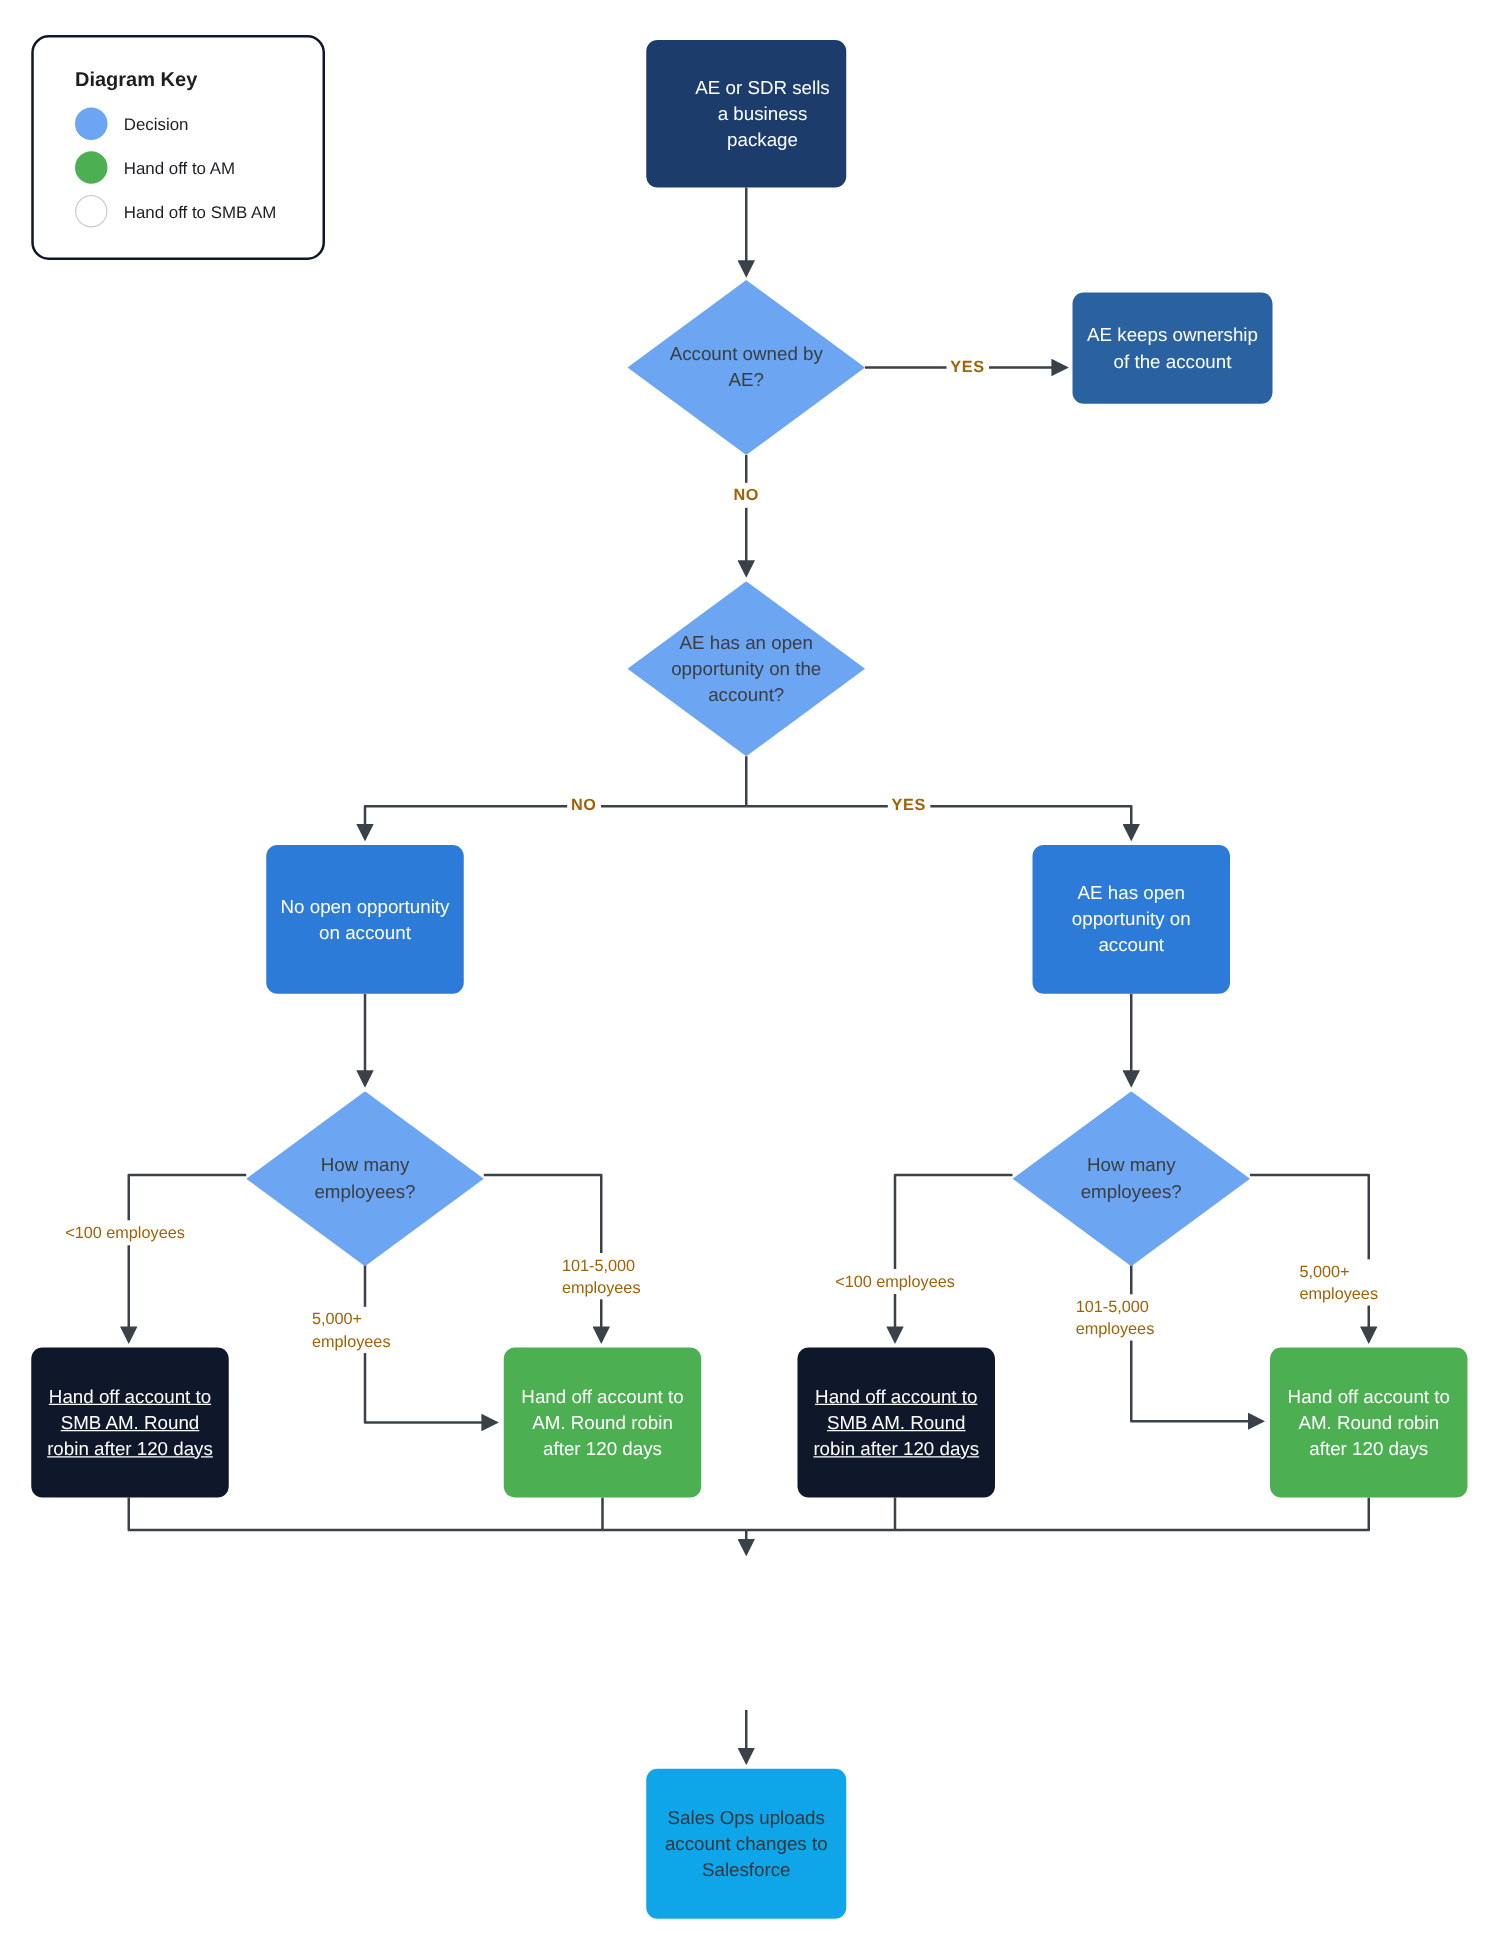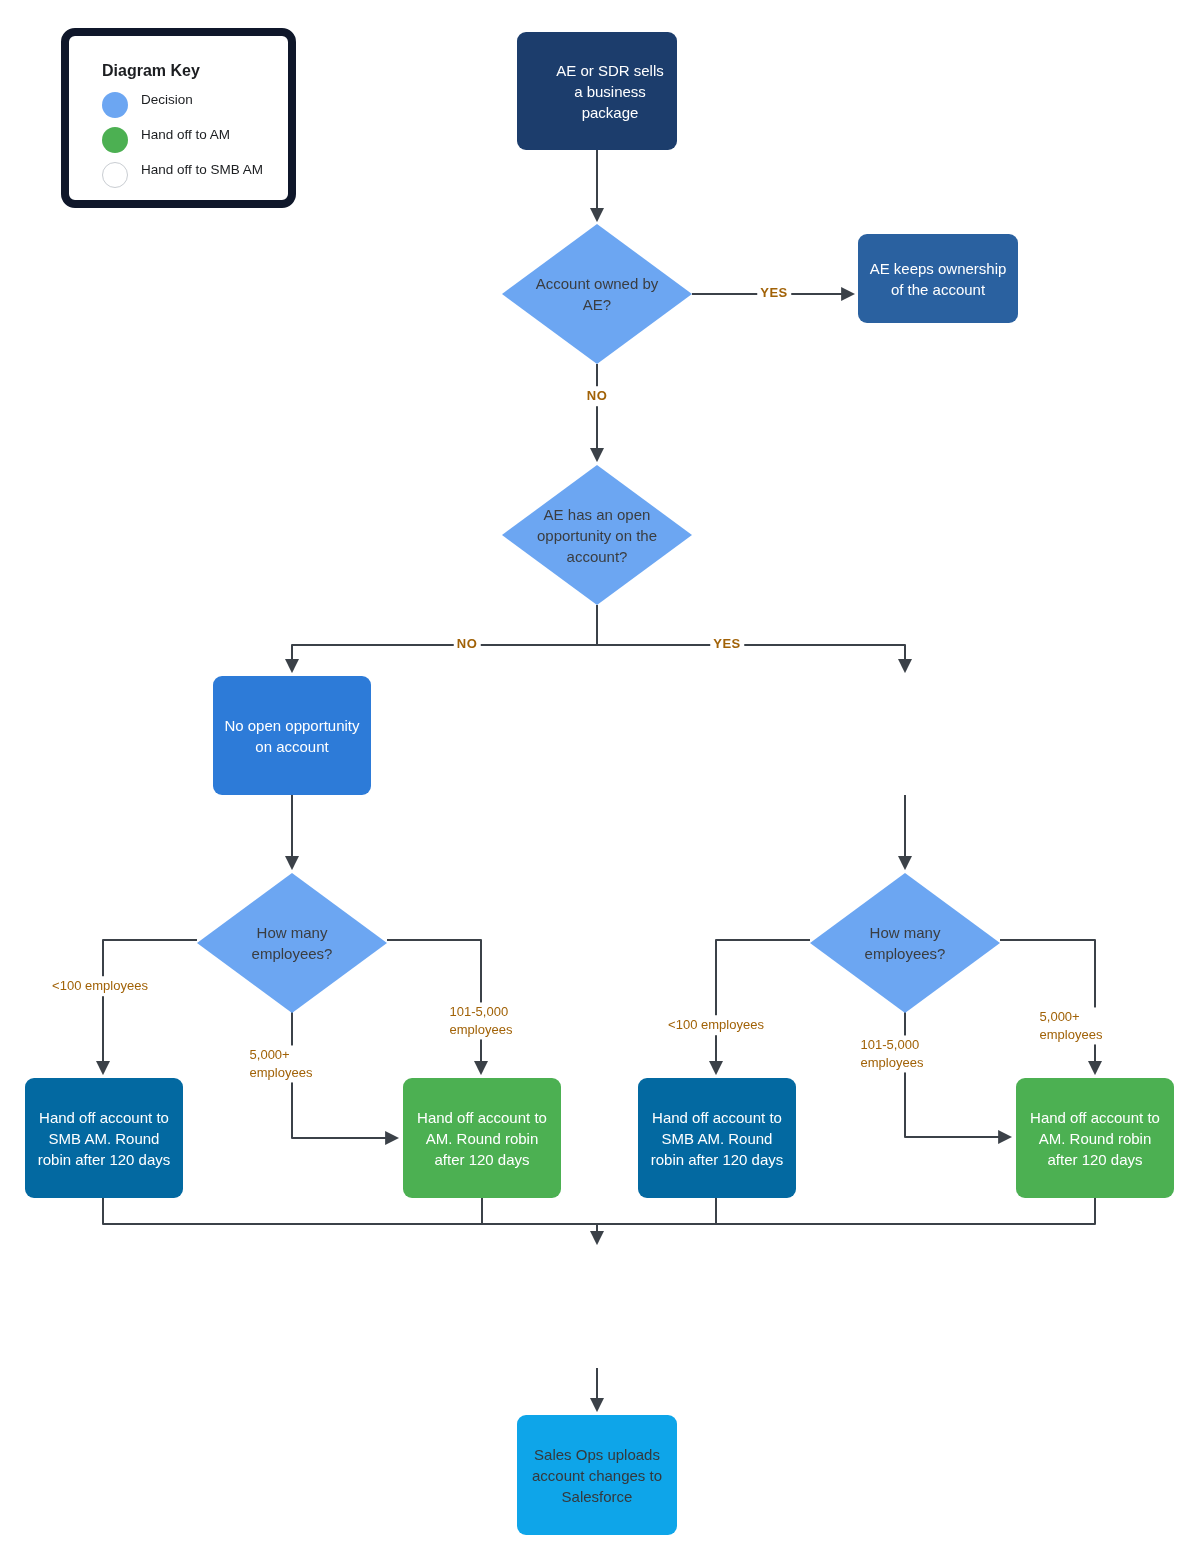--- a/index.html
+++ b/index.html
@@ -12,21 +12,21 @@
 
   .node{
     position:absolute;display:flex;align-items:center;justify-content:center;
     text-align:center;border-radius:9px;color:#ffffff;font-size:15px;line-height:1.4;
     padding:8px 10px;box-sizing:border-box;
   }
   .navy   {background:#1c3d6c;padding-left:36px;}
   .medblue{background:#2a61a0;}
   .brblue {background:#2d7bd8;}
   .green  {background:#4cb052;}
-  .orange {background:#0369a1;}
+  .orange {background:#0f172a;text-decoration:underline;}
   .ltblue {background:#a4caf6;color:#35383c;}
   .paleblue{background:#0ea5e9;color:#35383c;text-align:center;}
 
   .diamond{position:absolute;}
   .diamond .shape{
     position:absolute;inset:0;background:#6ca6f2;
     clip-path:polygon(50% 0,100% 50%,50% 100%,0 50%);
   }
   .diamond .dlabel{
     position:absolute;inset:0;display:flex;align-items:center;justify-content:center;
@@ -36,26 +36,25 @@
 
   .edge-label{
     position:absolute;transform:translate(-50%,-50%);
     background:#ffffff;color:#a16207;font-size:13px;line-height:1.35;
     padding:1px 3px;white-space:pre-line;text-align:left;
   }
   .edge-label.bold{font-weight:bold;letter-spacing:.5px;text-align:center;}
 
   .legend{
     position:absolute;left:25px;top:28px;width:235px;height:180px;
-    background:#ffffff;border:8px solid #0f172a;border-radius:14px;box-sizing:border-box;
+    background:#ffffff;border:2px solid #0f172a;border-radius:14px;box-sizing:border-box;
     padding:26px 0 0 33px;
-    margin-left:36px;
   }
   .legend-title{font-size:16px;font-weight:bold;color:#1c1e21;margin-bottom:12px;}
-  .legend-row{display:flex;margin-bottom:9px;height:26px;}
+  .legend-row{display:flex;align-items:center;margin-bottom:9px;height:26px;}
   .legend-dot{width:26px;height:26px;border-radius:50%;margin-right:13px;flex:0 0 auto;box-sizing:border-box;}
   .dot-blue {background:#6ca6f2;}
   .dot-green{background:#4cb052;}
   .dot-white{background:#ffffff;border:1px solid #c9cdd2;}
   .legend-label{font-size:13.5px;color:#1c1e21;}
 </style>
 </head>
 <body>
 
 <div class="canvas">
@@ -103,20 +102,21 @@
       <span class="legend-label">Hand off to SMB AM</span>
     </div>
   </div>
 
   <div class="node navy" style="left:517px;top:32px;width:160px;height:118px;">AE or SDR sells a business package</div>
 
   <div class="node medblue" style="left:858px;top:234px;width:160px;height:89px;">AE keeps ownership of the account</div>
 
   <div class="node brblue" style="left:213px;top:676px;width:158px;height:119px;">No open opportunity on account</div>
 
+  <div class="node brblue" style="left:826px;top:676px;width:158px;height:119px;">AE has open opportunity on account</div>
 
   <div class="node orange" style="left:25px;top:1078px;width:158px;height:120px;">Hand off account to SMB AM. Round robin after 120 days</div>
 
   <div class="node green" style="left:403px;top:1078px;width:158px;height:120px;">Hand off account to AM. Round robin after 120 days</div>
 
   <div class="node orange" style="left:638px;top:1078px;width:158px;height:120px;">Hand off account to SMB AM. Round robin after 120 days</div>
 
   <div class="node green" style="left:1016px;top:1078px;width:158px;height:120px;">Hand off account to AM. Round robin after 120 days</div>
 
 

